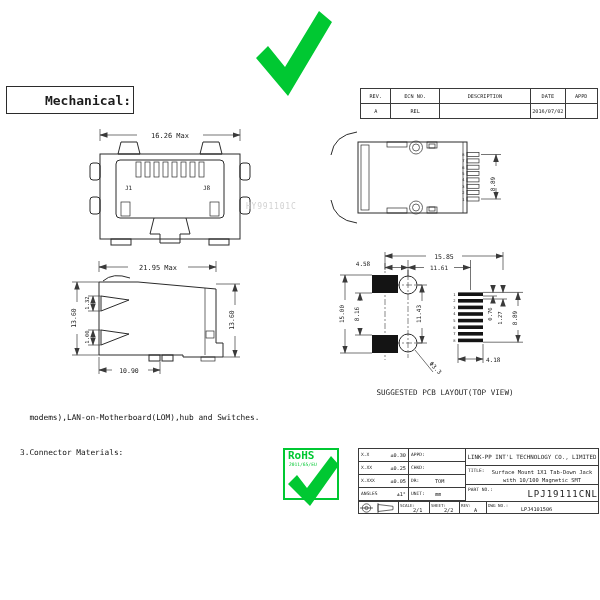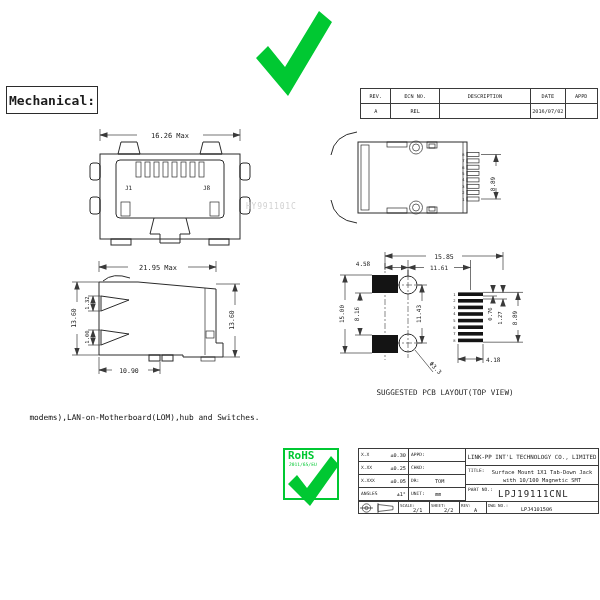--- a/index.html
+++ b/index.html
@@ -8,21 +8,21 @@
   .abs{position:absolute;}
   svg{display:block;}
   svg text{font-family:"DejaVu Sans Mono","Liberation Mono",monospace;fill:#1c1c1c;}
   .out{stroke:#2b2b2b;stroke-width:1;fill:none;}
   .thin{stroke:#2b2b2b;stroke-width:.7;fill:none;}
   .dim{stroke:#3a3a3a;stroke-width:.7;fill:none;}
   .dash{stroke:#3a3a3a;stroke-width:.6;fill:none;stroke-dasharray:6 2 2 2;}
   .padfill{fill:#141414;stroke:none;}
   .wbg{fill:#ffffff;stroke:none;}
   .mech-box{border:1.3px solid #2b2b2b;display:flex;align-items:center;justify-content:center;
-            font-weight:bold;font-size:13px;}
+            font-weight:bold;font-size:13px;padding-left:36px;}
   .rev-table{border:1px solid #3a3a3a;font-size:5.2px;}
   .rt-row{display:flex;height:14px;}
   .rt-row.hdr{border-bottom:1px solid #3a3a3a;}
   .rt-cell{border-right:1px solid #3a3a3a;display:flex;align-items:center;justify-content:center;overflow:hidden;}
   .rt-cell:last-child{border-right:none;}
   .notes{font-size:7.8px;line-height:11.5px;white-space:pre;color:#111;}
   .wm{font-size:8px;color:#d2d2d2;letter-spacing:.8px;}
   .rohs-box{border:2px solid #00C832;}
   .rohs-name{color:#00C832;font-weight:bold;font-size:11px;line-height:11px;}
   .rohs-dir{color:#00C832;font-size:4.6px;}
@@ -257,20 +257,21 @@
     <path class="dim" d="M125,96 V115 M150,96 V115"></path>
     <line class="dim" x1="125" y1="111" x2="150" y2="111" marker-start="url(#mp)" marker-end="url(#mp)"></line>
     <text x="153" y="113.5" font-size="6">4.18</text>
     <line class="dim" x1="82" y1="102" x2="100" y2="124"></line>
     <text x="96" y="116" transform="rotate(47 96 116)" font-size="6">Φ3.3</text>
     <text x="112" y="147" text-anchor="middle" font-size="7.6">SUGGESTED PCB LAYOUT(TOP VIEW)</text>
   </svg>
 
   <div class="abs notes" style="left:20px;top:389px;">
     <div>  modems),LAN-on-Motherboard(LOM),hub and Switches.</div>
+    <div>3.Connector Materials:</div>
     
     
     
     
     
   </div>
 
   <div class="abs rohs-box" style="left:283px;top:448px;width:52px;height:48px;"></div>
   <div class="abs rohs-name" style="left:288px;top:450px;">RoHS</div>
   <div class="abs rohs-dir" style="left:289px;top:462px;">2011/65/EU</div>
@@ -317,21 +318,21 @@
     <div class="cell tb-company" style="left:107px;top:0;width:132px;height:17px;border-bottom:1px solid #3a3a3a;">LINK-PP INT'L TECHNOLOGY CO., LIMITED</div>
     <div class="cell" style="left:107px;top:17px;width:132px;height:19px;border-bottom:1px solid #3a3a3a;">
       <span class="lbl" style="position:absolute;left:2px;top:2px;">TITLE:</span>
       <div style="position:absolute;left:22px;top:2px;width:108px;text-align:center;font-size:5.4px;line-height:8px;">
         <div>Surface Mount 1X1 Tab-Down Jack</div>
         <div>with 10/100 Magnetic SMT</div>
       </div>
     </div>
     <div class="cell" style="left:107px;top:36px;width:132px;height:16px;">
       <span class="lbl" style="position:absolute;left:2px;top:2px;">PART NO.:</span>
-      <div class="tb-part" style="position:absolute;left:32px;top:4px;width:100px;text-align:left;">LPJ19111CNL</div>
+      <div class="tb-part" style="position:absolute;left:32px;top:4px;width:100px;text-align:right;">LPJ19111CNL</div>
     </div>
 
     <div class="cell" style="left:0;top:52px;width:40px;height:12px;border-top:1px solid #3a3a3a;border-right:1px solid #3a3a3a;">
       <svg width="38" height="12" viewBox="0 0 38 12">
         <line class="thin" x1="1" y1="6" x2="14" y2="6"></line>
         <circle class="thin" cx="7.5" cy="6" r="4.2"></circle>
           <circle class="thin" cx="7.5" cy="6" r="1.6"></circle>
         <polygon class="thin" points="19,2.5 34,4.3 34,7.7 19,9.5"></polygon>
         <line class="thin" x1="19" y1="1" x2="19" y2="11"></line>
       </svg>

